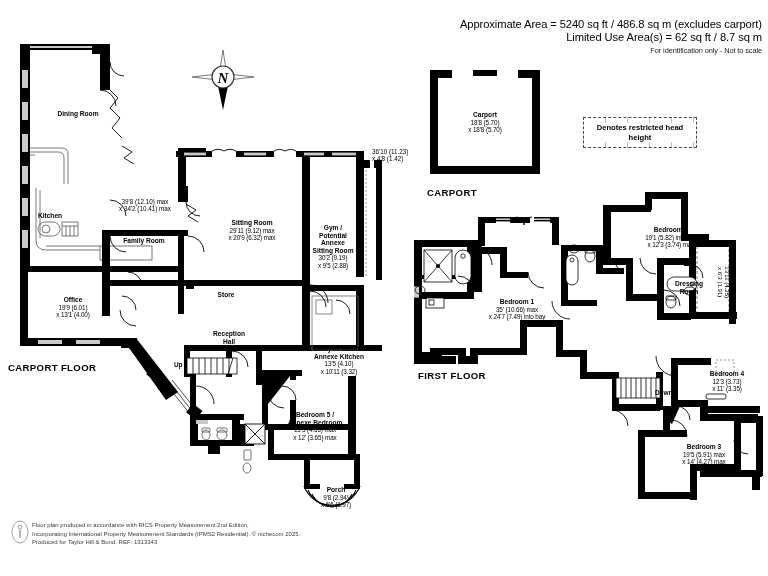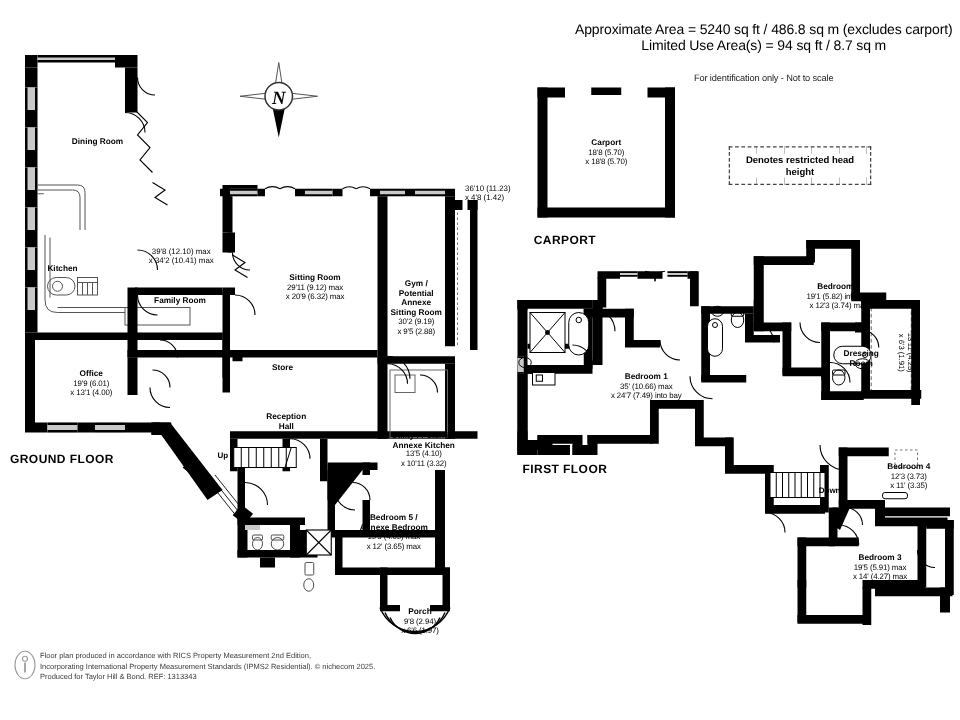--- a/index.html
+++ b/index.html
@@ -6,25 +6,25 @@
   body{
     width:768px;height:576px;position:relative;overflow:hidden;
     font-family:"Liberation Sans", sans-serif;
     color:#000;
   }
   .stage{position:absolute;left:0;top:0;width:768px;height:576px;}
   svg.plan{position:absolute;left:0;top:0;width:768px;height:576px;}
 
   
   .hdr{
-    position:absolute;right:6px;top:18px;text-align:center;
+    position:absolute;right:6px;top:18px;text-align:right;
     font-size:11.2px;line-height:13.2px;letter-spacing:-0.1px;
   }
   .hdr div{white-space:nowrap;}
-  .hdr .small{font-size:7.4px;line-height:10px;margin-top:14px;color:#222;}
+  .hdr .small{font-size:7.4px;line-height:10px;margin-top:2px;color:#222;}
 
   .floorlabel{
     position:absolute;font-size:9.6px;font-weight:bold;letter-spacing:0.35px;
   }
   .roomlbl{
     position:absolute;text-align:center;font-size:6.6px;font-weight:bold;
     line-height:7.6px;white-space:nowrap;
   }
   .roomlbl .dim{font-weight:normal;font-size:6.3px;letter-spacing:-0.1px;}
   .dimonly{
@@ -490,42 +490,42 @@
         <path d="M734 440 A14 14 0 0 0 748 454"></path>
         <path d="M676 406 A14 14 0 0 1 690 420"></path>
       </g>
 
       <polygon points="666,406 680,406 672,424 666,420"></polygon>
     </g>
   </svg>
 
   <div class="hdr">
     <div>Approximate Area = 5240 sq ft / 486.8 sq m (excludes carport)</div>
-    <div>Limited Use Area(s) = 94 sq ft / 8.7 sq m</div>
+    <div>Limited Use Area(s) = 62 sq ft / 8.7 sq m</div>
     <div class="small">For identification only - Not to scale</div>
   </div>
 
   <div class="compass">
     <svg viewBox="0 0 74 74" width="74" height="74">
       <g fill="#fff" stroke="#555" stroke-width="0.8">
         <polygon points="37,6 41,32 37,38 33,32"></polygon>
         <polygon points="68,33 42,36 38,33 42,30"></polygon>
         <polygon points="6,33 32,30 36,33 32,36"></polygon>
       </g>
       <polygon points="37,66 31,37 37,40 43,37" fill="#000"></polygon>
       <circle cx="37" cy="33" r="11" fill="#fff" stroke="#333" stroke-width="1.2"></circle>
       <text x="37" y="39" text-anchor="middle" font-family="Liberation Serif, serif" font-size="15" font-style="italic" font-weight="bold" fill="#000">N</text>
     </svg>
   </div>
 
   <div class="keybox">
     <span>Denotes restricted head height</span>
   </div>
 
-  <div class="floorlabel" style="left:8px;top:362px;">GROUND FLOOR</div>
+  <div class="floorlabel" style="left:8px;top:362px;">CARPORT FLOOR</div>
   <div class="floorlabel" style="left:418px;top:370px;">FIRST FLOOR</div>
   <div class="floorlabel" style="left:427px;top:187px;">CARPORT</div>
 
   <div class="roomlbl" style="left:38px;top:110px;width:80px;">
     <div>Dining Room</div>
   </div>
 
   <div class="roomlbl" style="left:20px;top:212px;width:60px;">
     <div>Kitchen</div>
   </div>

